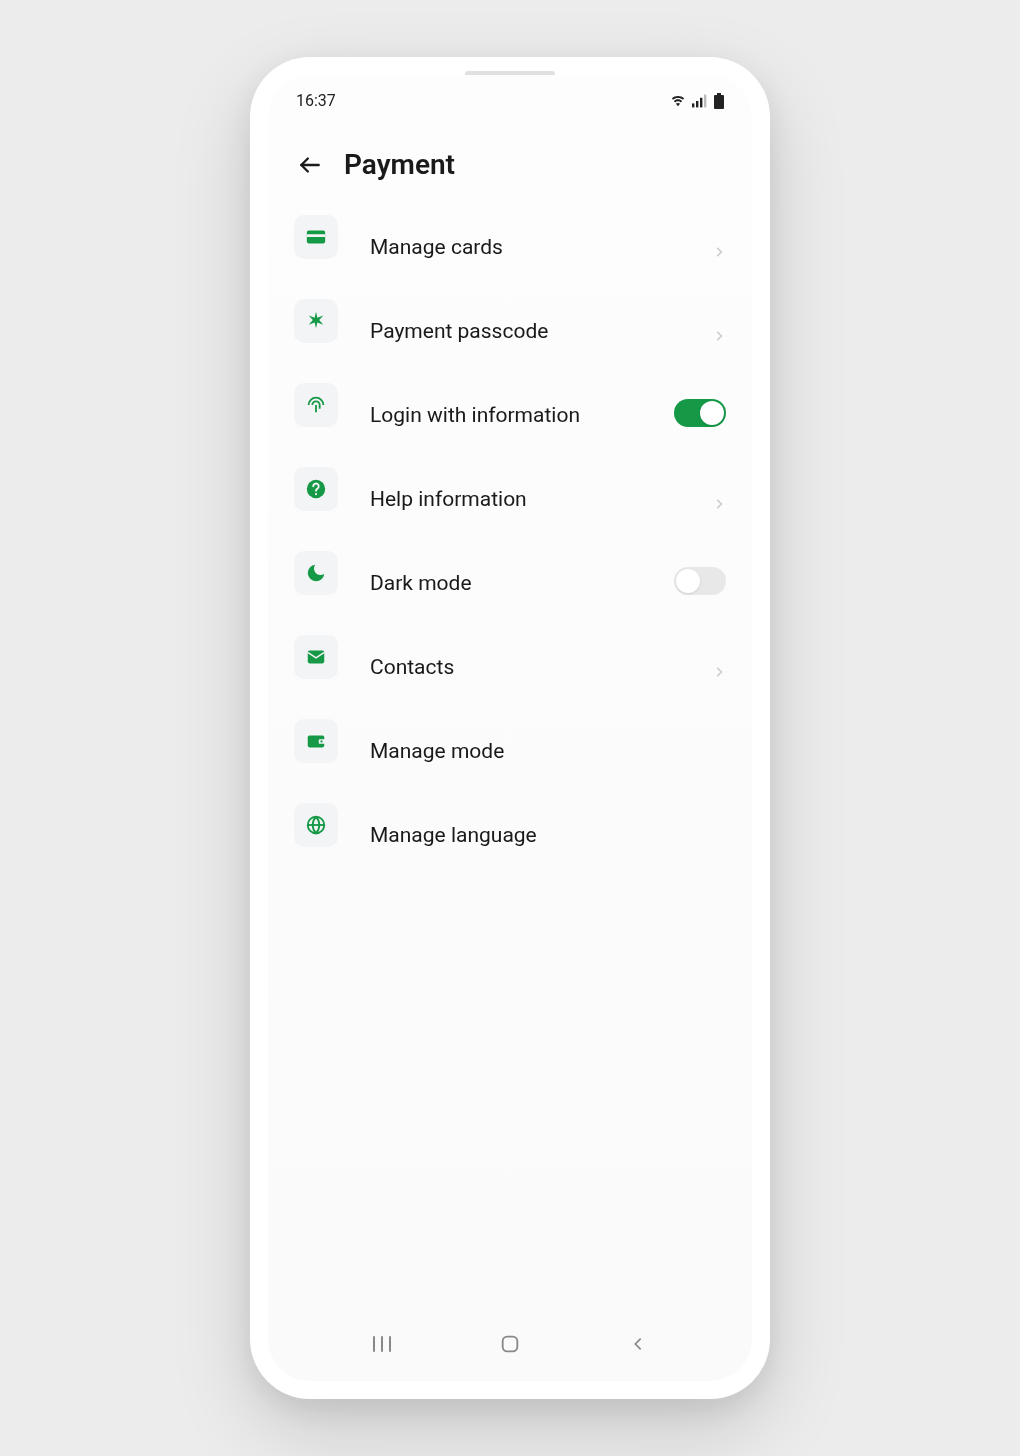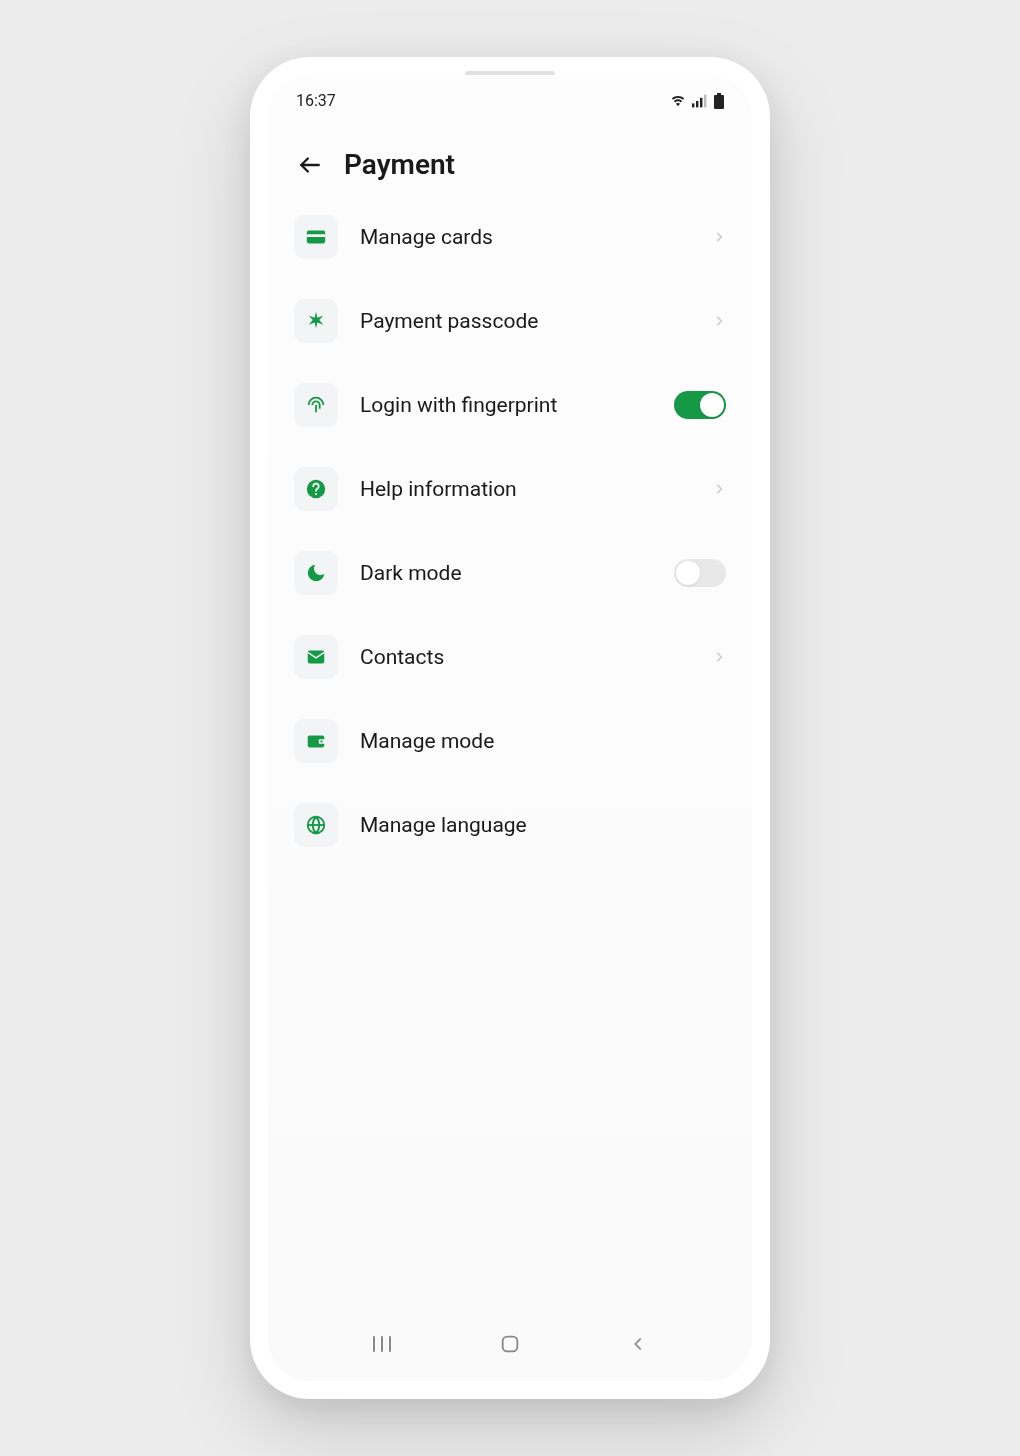--- a/index.html
+++ b/index.html
@@ -96,22 +96,22 @@
       flex: 1;
       padding: 12px 18px;
       display: flex;
       flex-direction: column;
       gap: 36px;
       overflow-y: auto;
     }
     
     .setting-item {
       display: flex;
-      align-items: center;
-      gap: 22px;
+      align-items: flex-end;
+      gap: 32px;
       cursor: pointer;
       padding: 2px 8px;
     }
     
     .icon-box {
       width: 44px;
       height: 44px;
       background: #f3f4f5;
       border-radius: 10px;
       display: flex;
@@ -264,21 +264,21 @@
       <div class="setting-item">
         <div class="icon-box">
           <svg viewBox="0 0 24 24" fill="none" stroke="#159947" stroke-width="2">
               <path d="M12 4a8 8 0 0 1 8 8"></path>
               <path d="M12 8a4 4 0 0 1 4 4v4"></path>
               <path d="M12 12v8"></path>
               <path d="M8 12a4 4 0 0 1 4-4"></path>
               <path d="M4 12a8 8 0 0 1 8-8"></path>
             </svg>
         </div>
-        <span class="setting-label">Login with fingerprint</span>
+        <span class="setting-label">Login with information</span>
         <div class="toggle on">
           <div class="toggle-knob"></div>
         </div>
       </div>
 
       <div class="setting-item">
         <div class="icon-box">
           <svg viewBox="0 0 24 24" fill="#159947">
               <circle cx="12" cy="12" r="10"></circle>
               <path d="M9 9a3 3 0 1 1 4.5 2.6c-.8.5-1.5 1-1.5 2.4" fill="none" stroke="#f3f4f5" stroke-width="2" stroke-linecap="round"></path>

